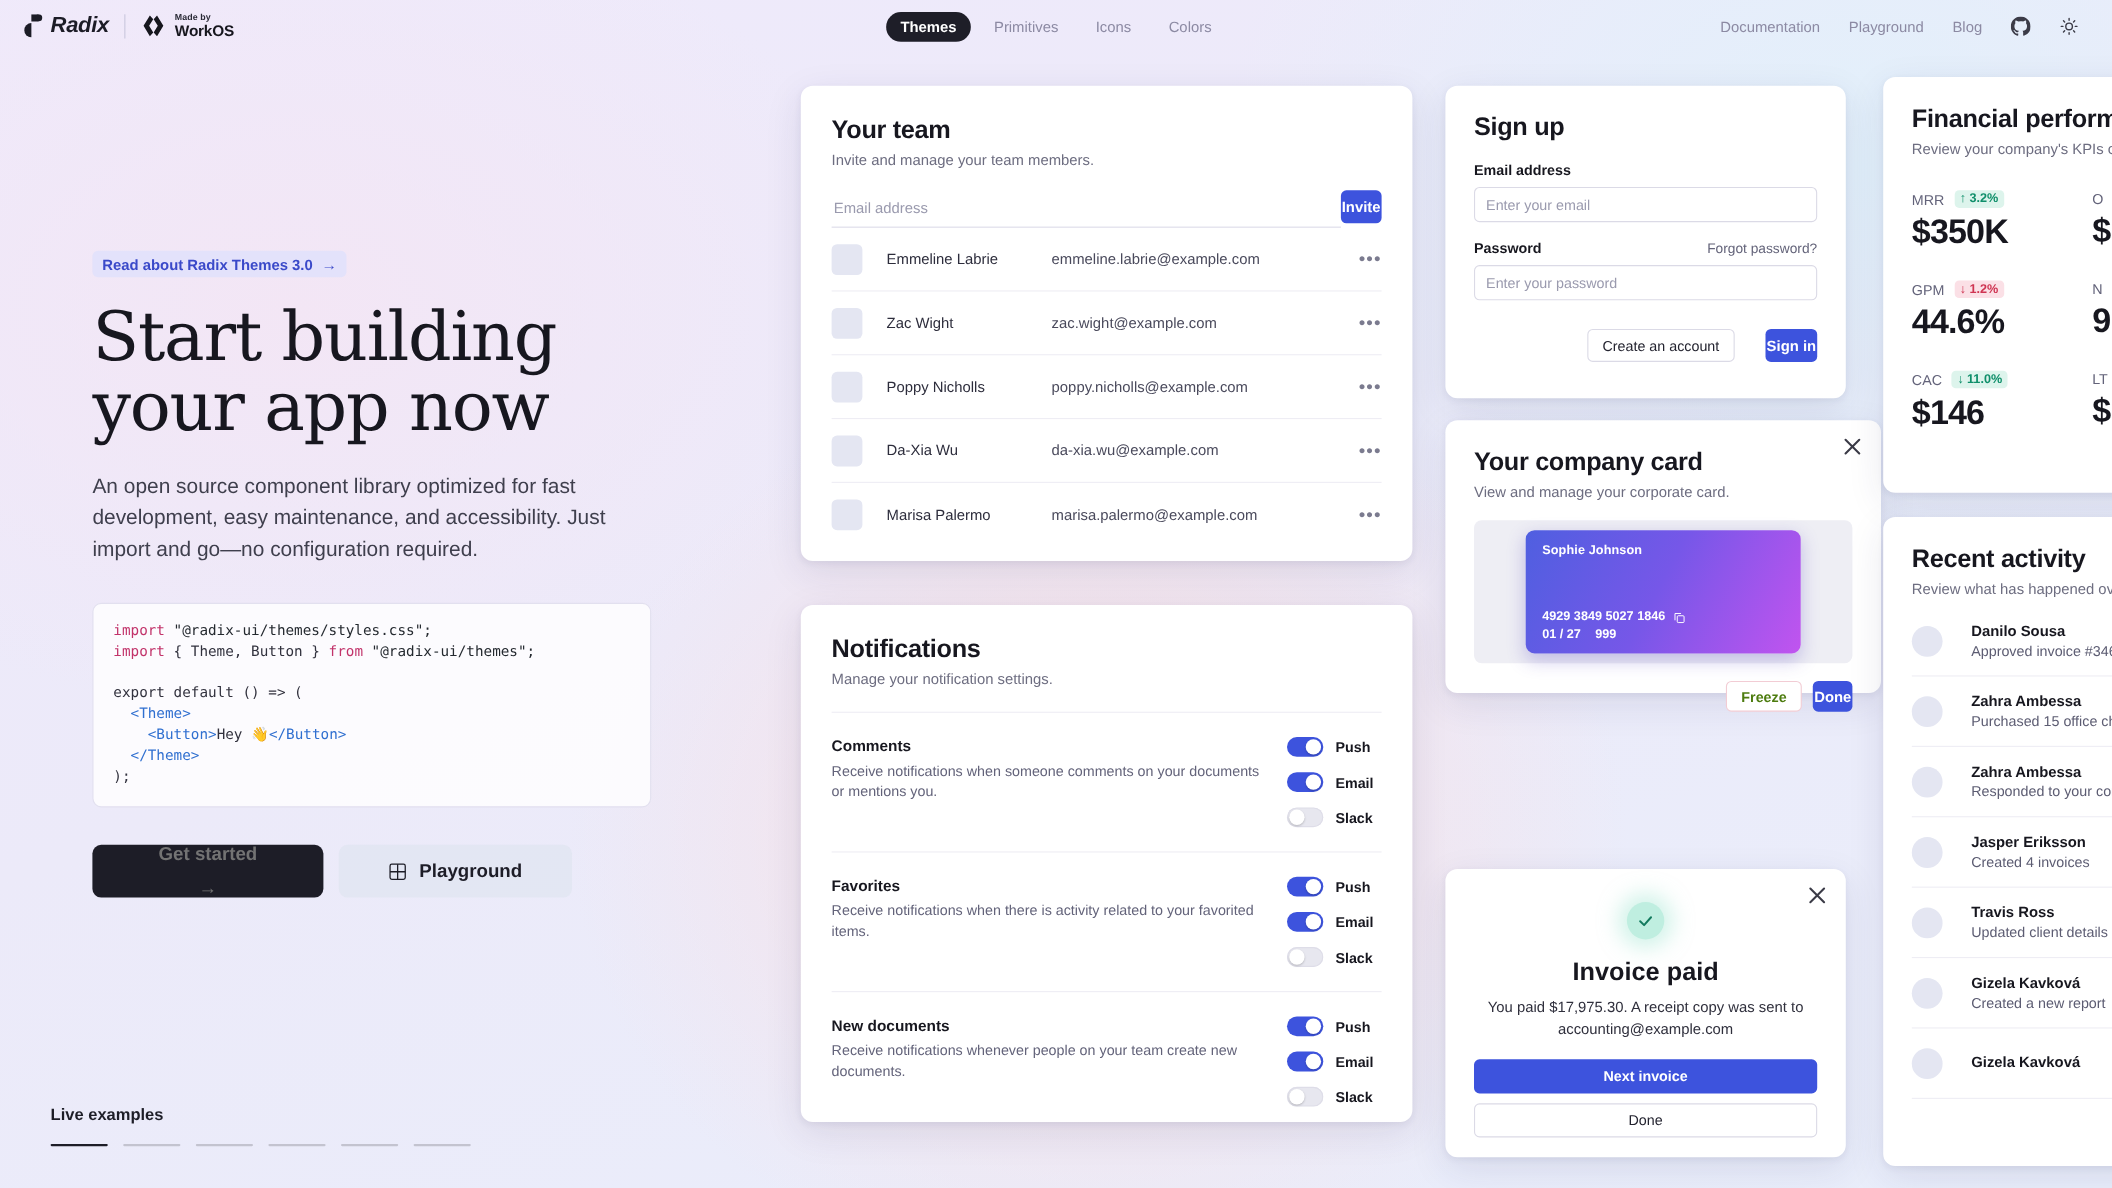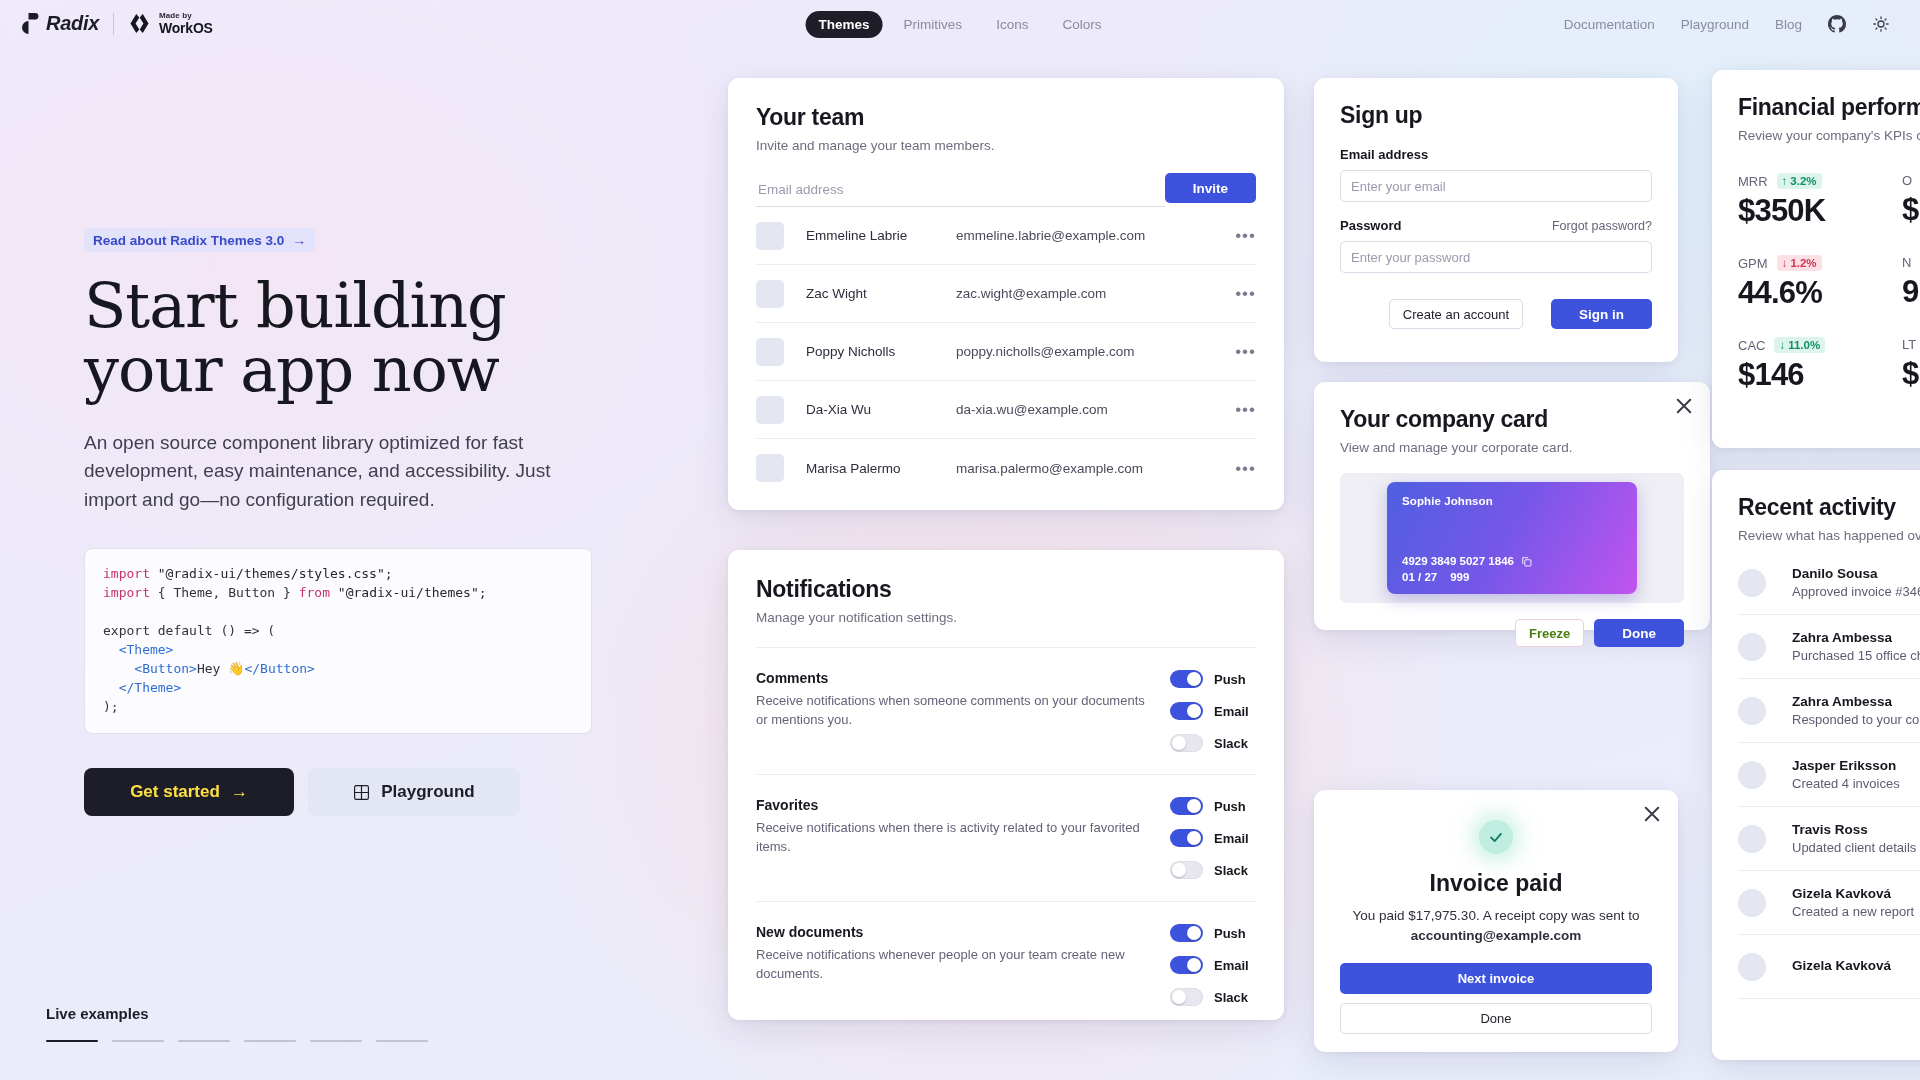--- a/index.html
+++ b/index.html
@@ -78,23 +78,24 @@
     font-size: 13px; line-height: 1.46; color: #2f2f3b;
     white-space: pre;
   }
   .k-imp { color: #c2336a; }
   .k-str { color: #24292f; }
   .k-tag { color: #2f6fd0; }
   .k-plain { color: #32323e; }
   #hero-buttons { margin-top: 34px; display: flex; gap: 14px; }
   .btn-primary {
     width: 210px; height: 48px; border-radius: 8px; background: #1d1d27;
-    color: #fde047; font-size: 17px; font-weight: 700;
+    color: #737373; font-size: 17px; font-weight: 700;
     display: flex; align-items: center; justify-content: center; gap: 11px;
     border: none;
+    flex-direction: column;
   }
   .btn-ghost {
     width: 212px; height: 48px; border-radius: 8px;
     background: rgba(223,228,240,.72); color: #1d1d27;
     font-size: 17px; font-weight: 700;
     display: flex; align-items: center; justify-content: center; gap: 11px;
     border: none;
   }
   #live {
     position: absolute; left: 46px; bottom: 38px; width: 430px;
@@ -123,21 +124,21 @@
   #team-invite { margin-top: 20px; display: flex; align-items: stretch; gap: 0; }
   #team-email {
     flex: 1; height: 34px; border: none; border-bottom: 1px solid #dcdbe8;
     font-size: 13.5px; color: #1d1d27; padding: 0 4px 0 2px;
     font-family: "Liberation Sans", sans-serif; background: transparent;
     border-radius: 0;
   }
   #team-email::placeholder { color: #9a9aae; }
   .btn-blue {
     background: #3d53dd; color: #fff; border: none; border-radius: 5px;
-    font-size: 13.5px; font-weight: 700; padding: 0 28px; height: 30px;
+    font-size: 13.5px; font-weight: 700; padding: 0 1px; height: 30px;
   }
   .team-row {
     display: flex; align-items: center; height: 58px;
     border-bottom: 1px solid #eeedf4;
   }
   .team-row:last-child { border-bottom: none; }
   .avatar {
     width: 28px; height: 28px; border-radius: 5px; background: #e4e6f2; flex: none;
   }
   .avatar.round { border-radius: 50%; }
@@ -208,21 +209,21 @@
 
   
   #card-invoice { left: 1314px; top: 790px; width: 364px; height: 262px; padding: 30px 26px 22px; text-align: center; }
   #inv-check {
     width: 34px; height: 34px; border-radius: 50%; margin: 0 auto;
     background: #bfeee0; display: flex; align-items: center; justify-content: center;
     box-shadow: 0 0 18px 8px rgba(168,232,213,.5);
   }
   #inv-title { margin-top: 16px; font-size: 23px; font-weight: 700; color: #17171f; }
   #inv-desc { margin-top: 9px; font-size: 13.5px; line-height: 1.45; color: #2f2f3c; }
-  #inv-desc b { font-weight: 700; }
+  #inv-desc b { font-weight: 400; }
   #inv-next {
     margin-top: 18px; width: 100%; height: 31px; border-radius: 5px;
     background: #3d53dd; color: #fff; font-size: 13px; font-weight: 700; border: none;
   }
   #inv-done {
     margin-top: 9px; width: 100%; height: 31px; border-radius: 5px;
     background: #fff; border: 1px solid #dbdae6; color: #23232f; font-size: 13px;
   }
 
   

